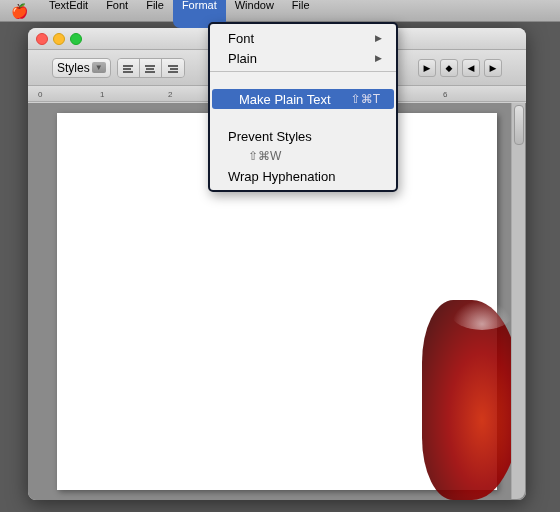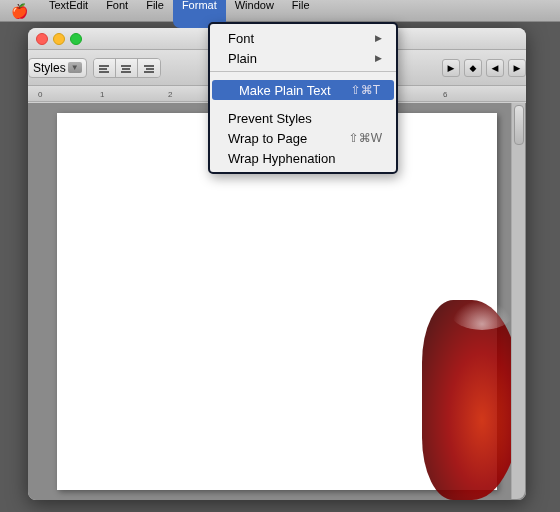--- a/index.html
+++ b/index.html
@@ -72,21 +72,21 @@
     .menu-item.has-submenu::after {
       content: '▶';
       font-size: 9px;
       color: #555;
       margin-left: 8px;
     }
     .menu-item.highlighted {
       background: #3d6cc0;
       color: #fff;
       border-radius: 3px;
-      margin: 8px 2px;
+      margin: 17px 2px;
       padding-left: 27px;
     }
     .menu-item.highlighted .shortcut {
       color: #dde;
     }
     .menu-separator {
       height: 1px;
       background: #c0c0c0;
       margin: 3px 0;
     }
@@ -131,21 +131,21 @@
     .tl-min { background: #febc2e; border-color: #d4a017; }
     .tl-max { background: #28c840; border-color: #1aab29; }
 
     
     .toolbar {
       height: 36px;
       background: linear-gradient(to bottom, #e0e0e0 0%, #c8c8c8 100%);
       border-bottom: 1px solid #aaa;
       display: flex;
       align-items: center;
-      padding: 0 0;
+      padding: 0 24px;
       gap: 6px;
     }
     .styles-dropdown {
       display: flex;
       align-items: center;
       background: linear-gradient(to bottom, #f5f5f5, #dcdcdc);
       border: 1px solid #aaa;
       border-radius: 4px;
       padding: 1px 4px;
       font-size: 12px;
@@ -285,21 +285,20 @@
   <div class="menu-item highlighted">
     <span>Make Plain Text</span>
     <span class="shortcut">⇧⌘T</span>
   </div>
 
   <div class="menu-item">
     <span>Prevent Styles</span>
   </div>
 
   <div class="menu-item">
-    <span>Wrap to Page</span>
     <span class="shortcut">⇧⌘W</span>
   </div>
 
   <div class="menu-item">
     <span>Wrap Hyphenation</span>
   </div>
 </div>
 
 <div class="window">
 

